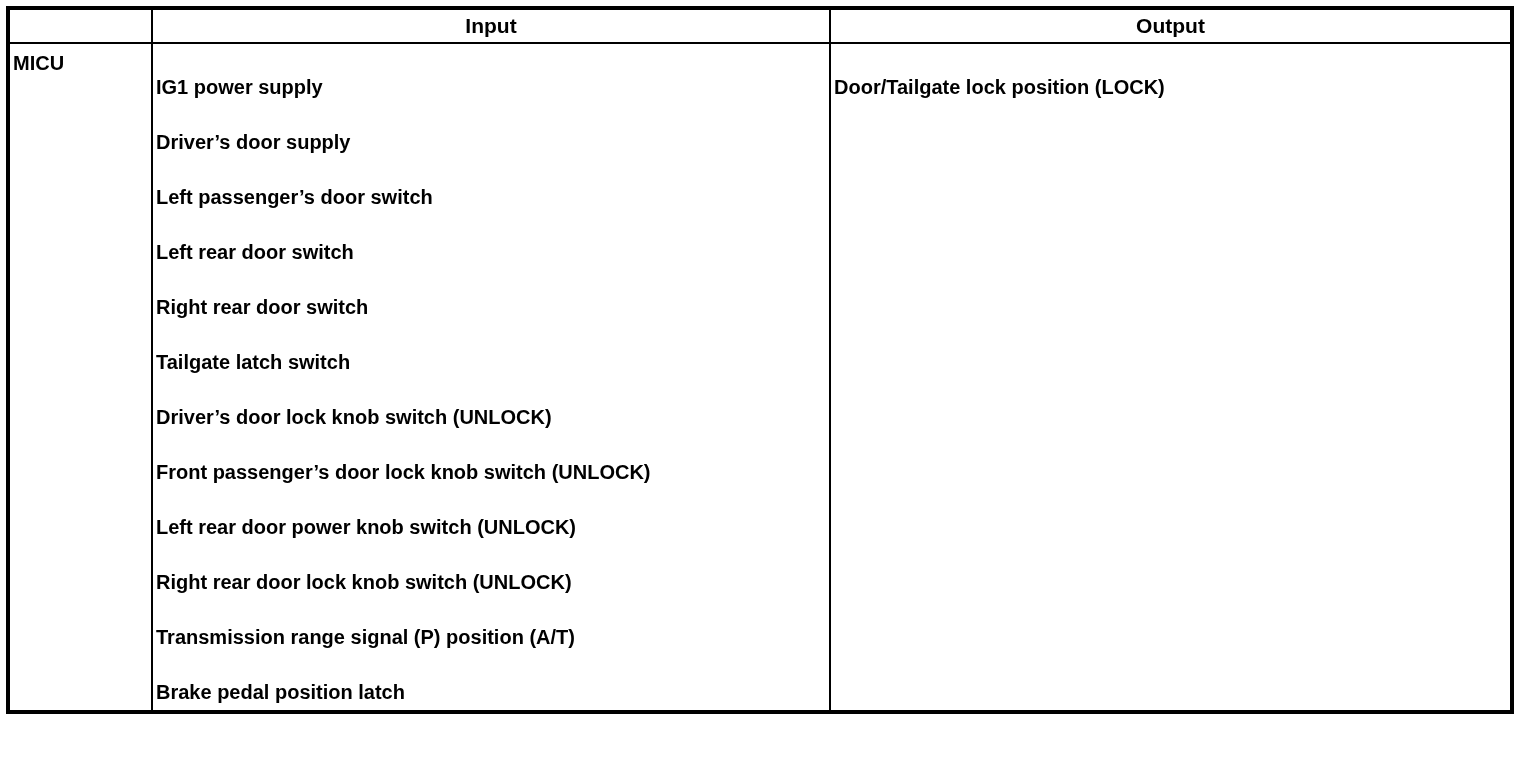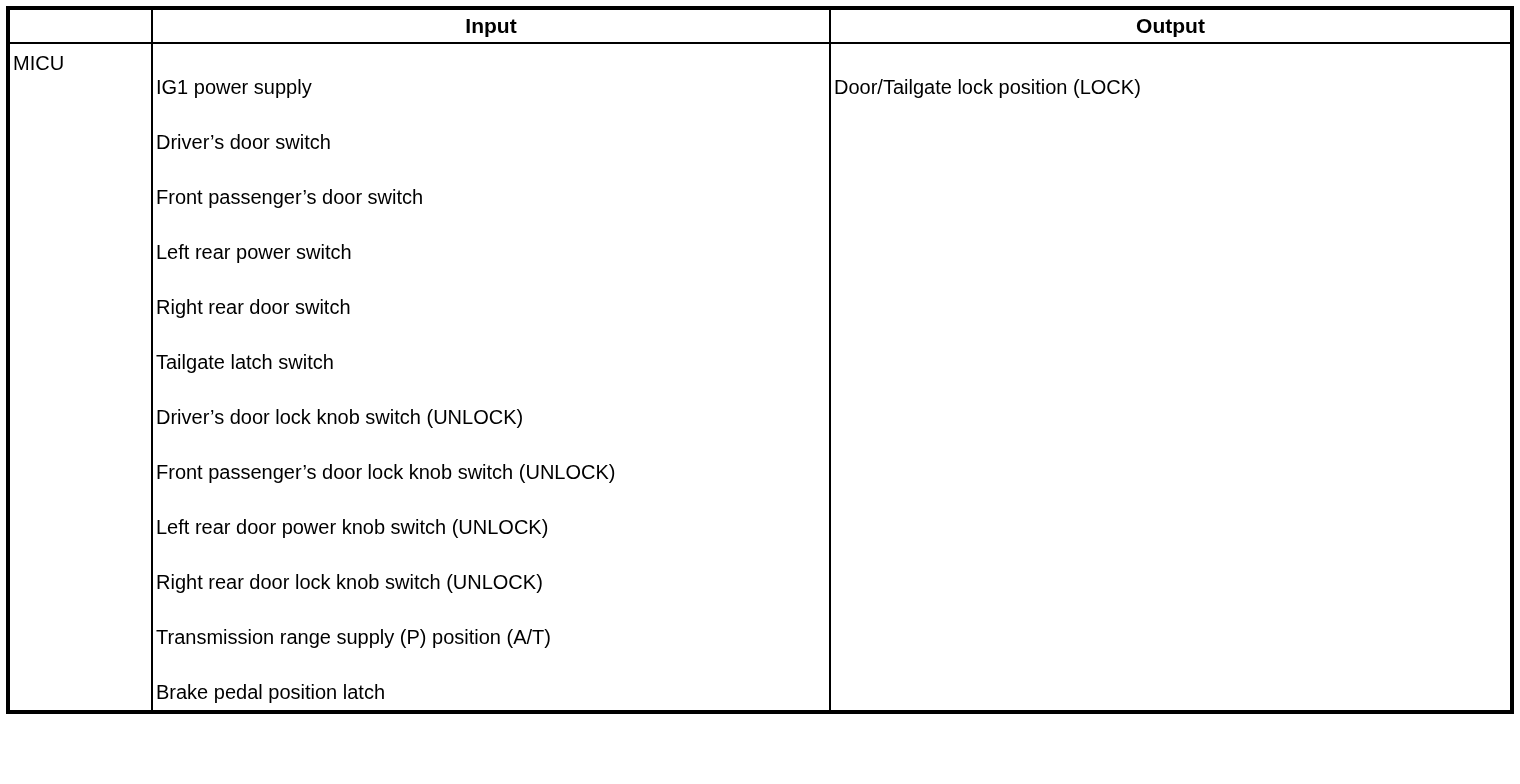--- a/index.html
+++ b/index.html
@@ -25,20 +25,21 @@
     border: 4px solid #000000;
   }
   col.c-source { width: 144px; }
   col.c-input  { width: 678px; }
   col.c-output { width: 682px; }
   th, td {
     border: 2px solid #000000;
     font-size: 20px;
     color: #000000;
     overflow: hidden;
+    font-weight: bold;
   }
   thead th {
     font-weight: bold;
     text-align: center;
     vertical-align: middle;
     line-height: 26px;
     padding: 3px 8px;
     font-size: 21px;
   }
   tbody td {
@@ -76,30 +77,30 @@
       <th>Output</th>
     </tr>
   </thead>
   <tbody>
     <tr>
       <td>
         <div class="source-label">MICU</div>
       </td>
       <td>
         <div class="cell-line">IG1 power supply</div>
-        <div class="cell-line">Driver’s door switch</div>
-        <div class="cell-line">Front passenger’s door switch</div>
-        <div class="cell-line">Left rear power switch</div>
+        <div class="cell-line">Driver’s door supply</div>
+        <div class="cell-line">Left passenger’s door switch</div>
+        <div class="cell-line">Left rear door switch</div>
         <div class="cell-line">Right rear door switch</div>
         <div class="cell-line">Tailgate latch switch</div>
         <div class="cell-line">Driver’s door lock knob switch (UNLOCK)</div>
         <div class="cell-line">Front passenger’s door lock knob switch (UNLOCK)</div>
         <div class="cell-line">Left rear door power knob switch (UNLOCK)</div>
         <div class="cell-line">Right rear door lock knob switch (UNLOCK)</div>
-        <div class="cell-line">Transmission range supply (P) position (A/T)</div>
+        <div class="cell-line">Transmission range signal (P) position (A/T)</div>
         <div class="cell-line">Brake pedal position latch</div>
       </td>
       <td>
         <div class="cell-line">Door/Tailgate lock position (LOCK)</div>
       </td>
     </tr>
   </tbody>
 </table>
 
 </body></html>

